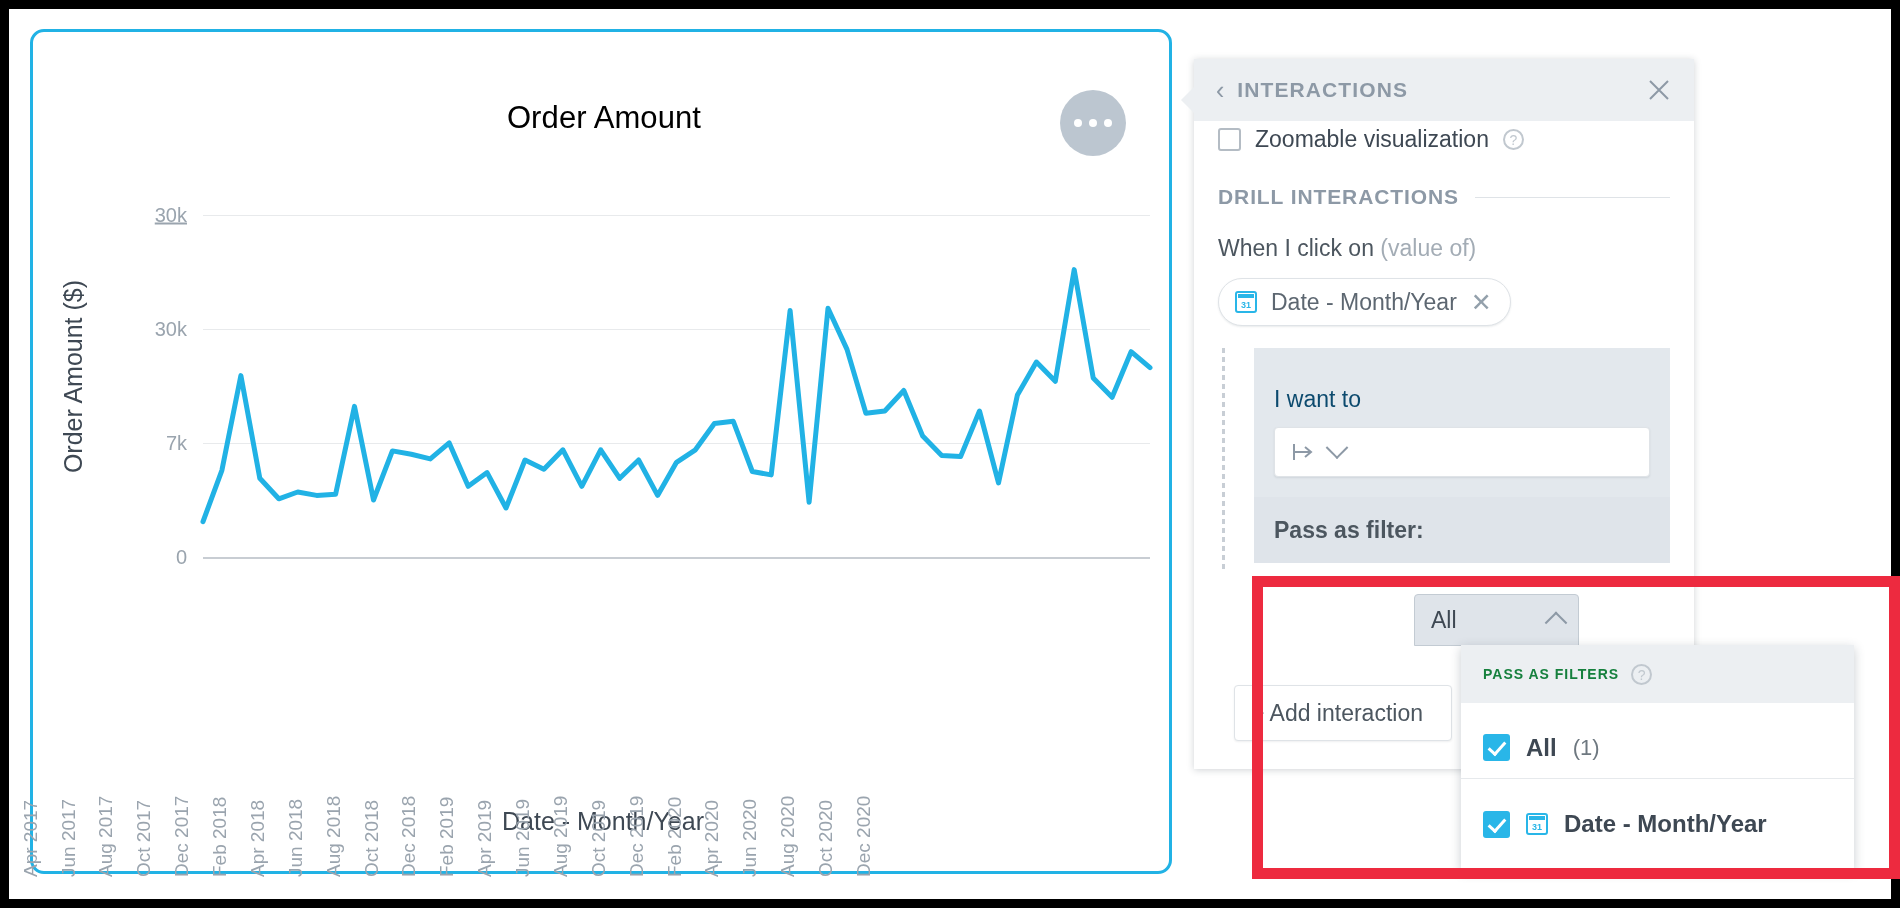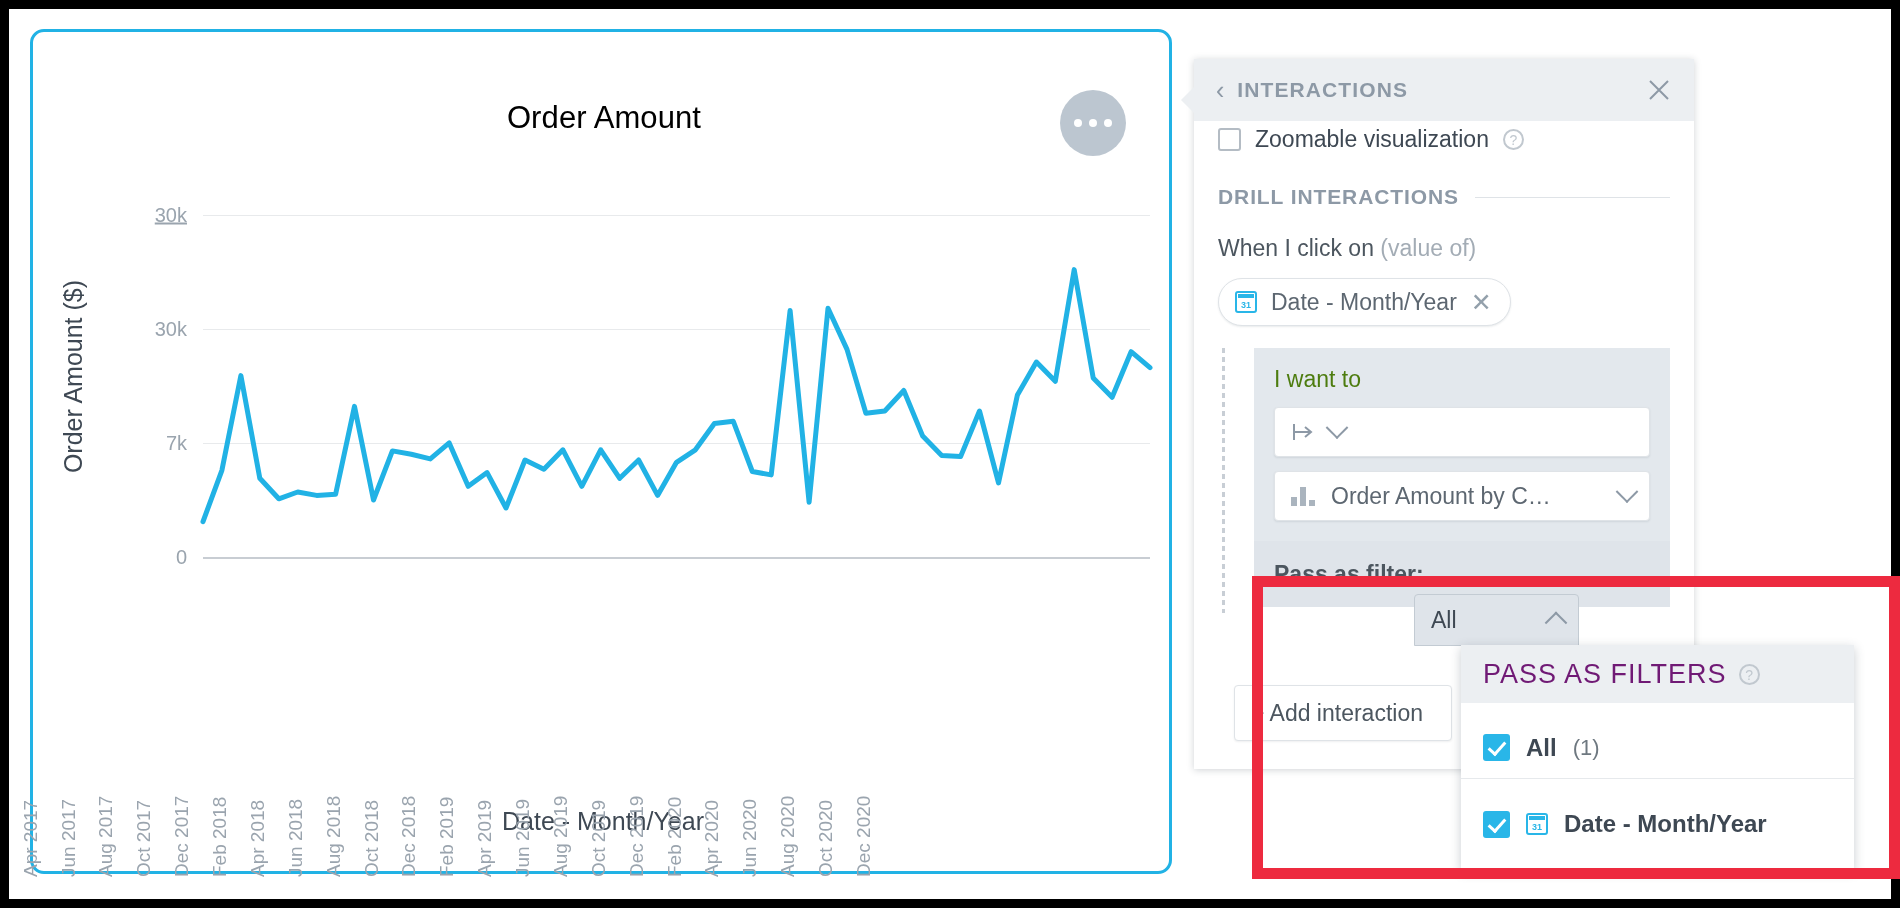--- a/index.html
+++ b/index.html
@@ -237,21 +237,21 @@
     position: absolute; left: 4px; top: 0; bottom: -6px; width: 3px;
     background-image: linear-gradient(#c8ced5 55%, transparent 0);
     background-size: 3px 9px;
     background-repeat: repeat-y;
   }
   #iwant-card {
     margin-left: 36px;
     background: #e3e8ed;
     padding: 18px 20px 20px 20px;
   }
-  #iwant-label { font-size: 23px; color: #4d7c0f; }
+  #iwant-label { font-size: 23px; color: #0c4a6e; margin-top: 20px; }
   .select {
     margin-top: 14px;
     height: 50px;
     background: #ffffff;
     border: 1px solid #dfe3e7;
     border-radius: 4px;
     display: flex; align-items: center;
     padding: 0 14px 0 16px;
     gap: 14px;
     box-shadow: 0 1px 2px rgba(40,55,70,.10);
@@ -323,21 +323,21 @@
     box-shadow: 0 3px 10px rgba(40,55,70,.25);
     z-index: 60;
   }
   #dd-head {
     height: 58px;
     background: #eceff2;
     display: flex; align-items: center; gap: 12px;
     padding: 0 0 0 22px;
   }
   #dd-head .t {
-    font-size: 27px; font-weight: normal; letter-spacing: 1px; color: #701a75;
+    font-size: 14px; font-weight: bold; letter-spacing: 1px; color: #15803d;
   }
   .dd-item {
     display: flex; align-items: center; gap: 16px;
     height: 62px;
     padding: 0 22px;
     cursor: pointer;
   }
   .dd-item.with-rule { border-bottom: 1px solid #e6e9ec; }
   .dd-pad { height: 14px; }
   .cbox-on {
@@ -476,29 +476,20 @@
             <div class="select">
               <span class="drill-ico">
                 <svg width="24" height="20" viewBox="0 0 24 20">
                   <path d="M3 2 L3 18" stroke="#8d99a6" stroke-width="2" fill="none"></path>
                   <path d="M3 10 L19 10 M14 5 L20 10 L14 15" stroke="#8d99a6" stroke-width="2" fill="none"></path>
                 </svg>
               </span>
               <span class="chev"></span>
             </div>
 
-            <div class="select">
-              <span class="bar-ico">
-                <i style="height:9px"></i>
-                <i style="height:19px"></i>
-                <i style="height:6px"></i>
-              </span>
-              <span class="sel-label">Order Amount by C…</span>
-              <span class="chev"></span>
-            </div>
           </div>
 
           <div id="pass-row">
             <span class="plabel">Pass as filter:</span>
           </div>
         </div>
 
       </div>
     </div>
 

